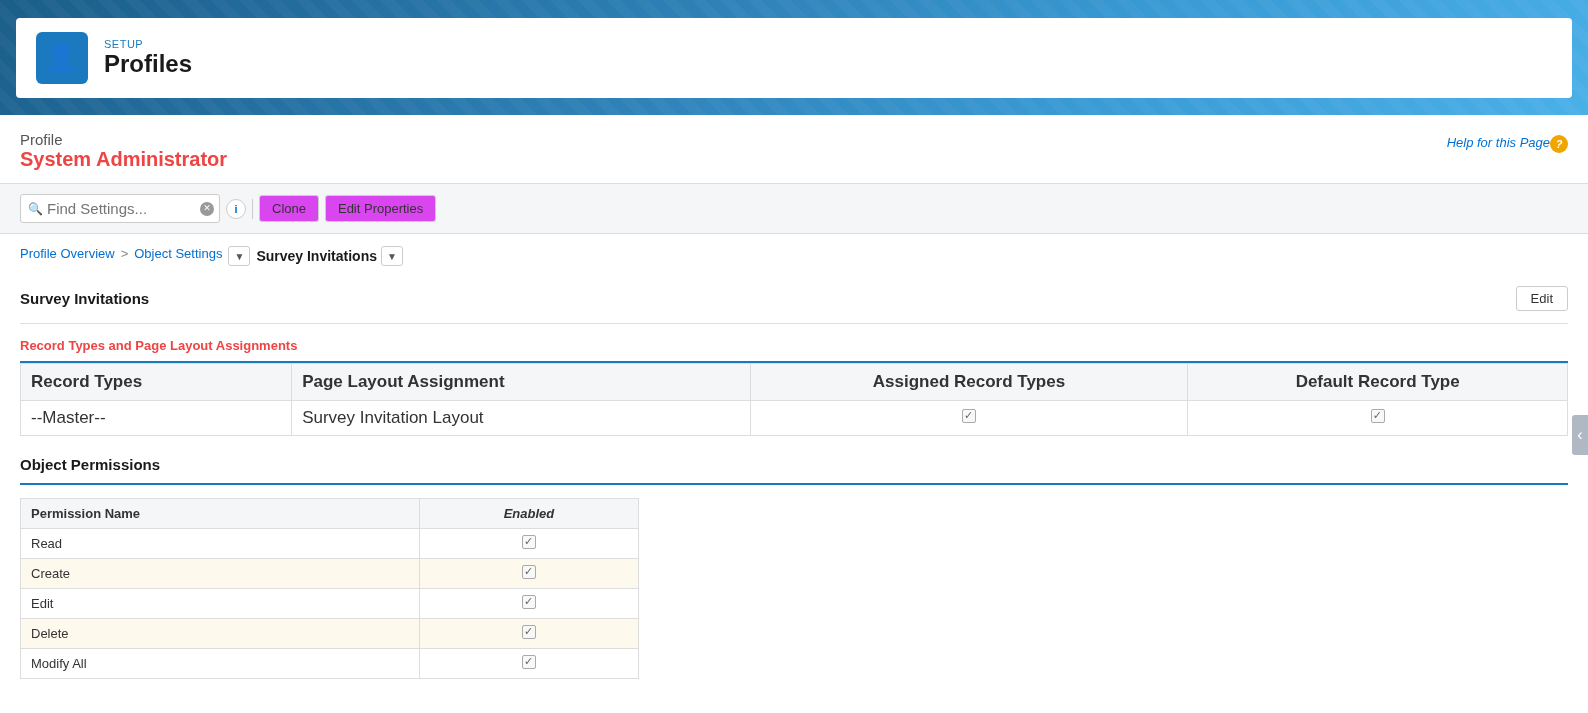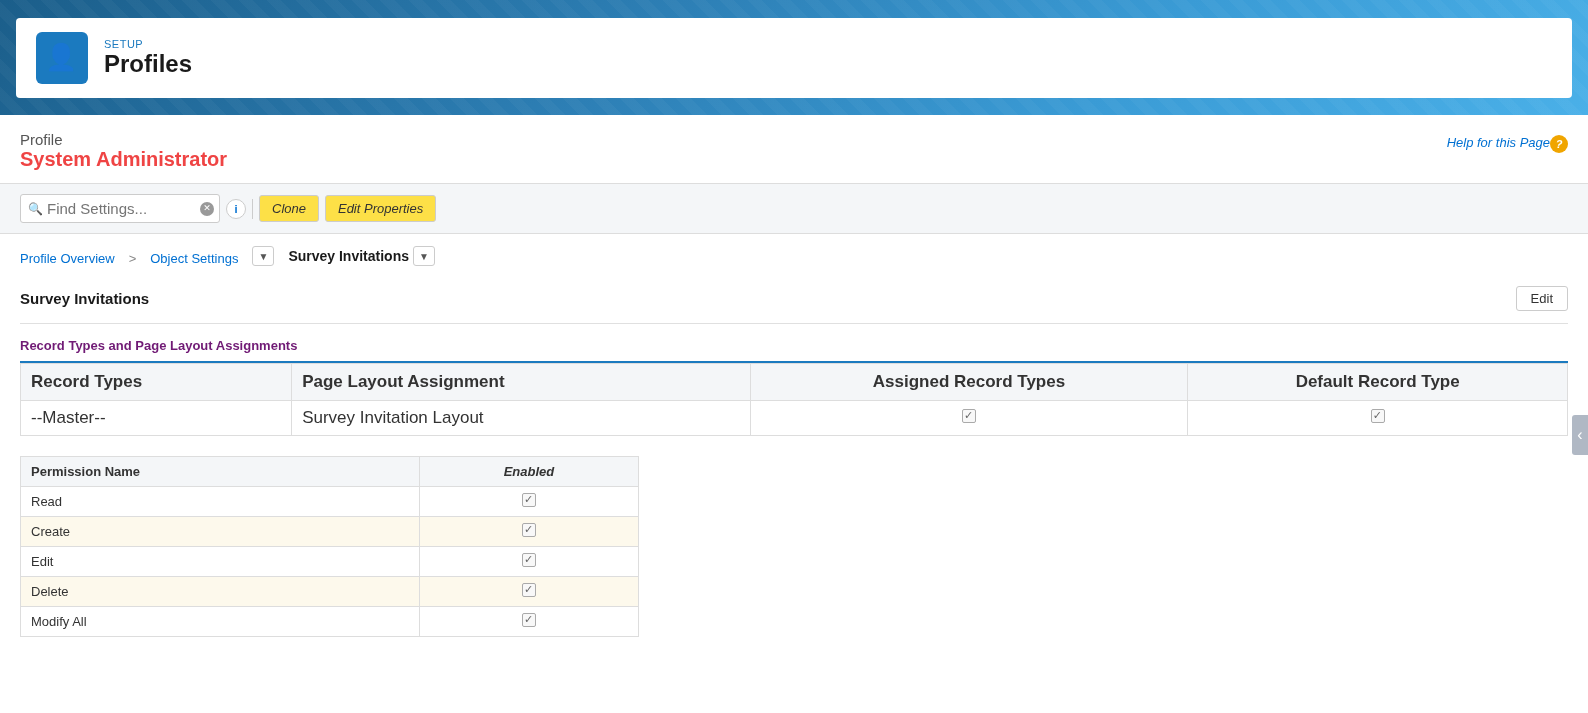--- a/index.html
+++ b/index.html
@@ -172,33 +172,32 @@
     }
     .divider-v {
       width: 1px;
       height: 20px;
       background: #ccc;
     }
     .btn {
       padding: 5px 12px;
       border: 1px solid #ccc;
       border-radius: 3px;
-      background: #fde047;
+      background: #d946ef;
       font-size: 13px;
       cursor: pointer;
       color: #333;
-      font-style: italic;
     }
 
     
     .breadcrumb {
       padding: 12px 20px 8px 20px;
       display: flex;
-      align-items: flex-end;
-      gap: 14px;
+      align-items: flex-start;
+      gap: 6px;
       font-size: 13px;
     }
     .breadcrumb a {
       color: #0070d2;
       text-decoration: none;
     }
     .breadcrumb .sep { color: #888; }
     .breadcrumb-dd {
       width: 22px;
       height: 20px;
@@ -246,21 +245,21 @@
       background: white;
       font-size: 13px;
       cursor: pointer;
       color: #333;
     }
 
     
     .sub-section-title {
       font-size: 13px;
       font-weight: bold;
-      color: #701a75;
+      color: #ef4444;
       padding: 14px 0 8px 0;
       border-bottom: 2px solid #1b7abf;
     }
     .data-table {
       width: 100%;
       border-collapse: collapse;
       font-size: 17px;
     }
     .data-table th {
       background: #f4f6f8;
@@ -306,21 +305,21 @@
       font-size: 15px;
       font-weight: bold;
       color: #1a1a1a;
       padding-bottom: 10px;
       border-bottom: 2px solid #1b7abf;
     }
     .perms-table {
       width: 40%;
       border-collapse: collapse;
       font-size: 13px;
-      margin-top: 0;
+      margin-top: 13px;
     }
     .perms-table th {
       background: #f4f6f8;
       border: 1px solid #ddd;
       padding: 7px 10px;
       text-align: left;
       font-weight: bold;
     }
     .perms-table th.center { text-align: center; font-style: italic; }
     .perms-table td {
@@ -430,20 +429,21 @@
             </td>
             <td class="center">
               <span class="checkbox-checked"></span>
             </td>
           </tr>
         </tbody>
       </table>
     </div>
 
     <div class="perms-section">
+      <div class="perms-title">Object Permissions</div>
       <table class="perms-table">
         <thead>
           <tr>
             <th>Permission Name</th>
             <th class="center">Enabled</th>
           </tr>
         </thead>
         <tbody id="perms-tbody">
         <tr>
               <td>Read</td>

